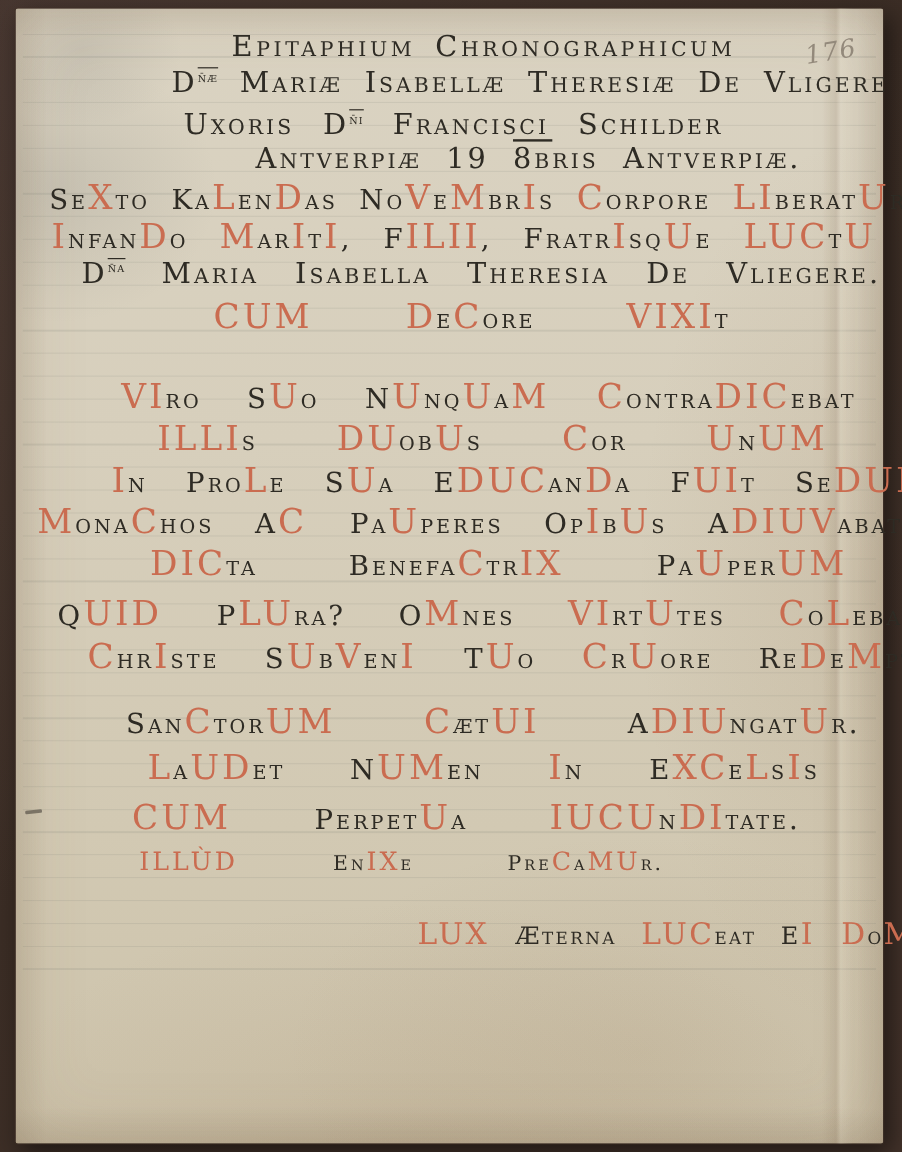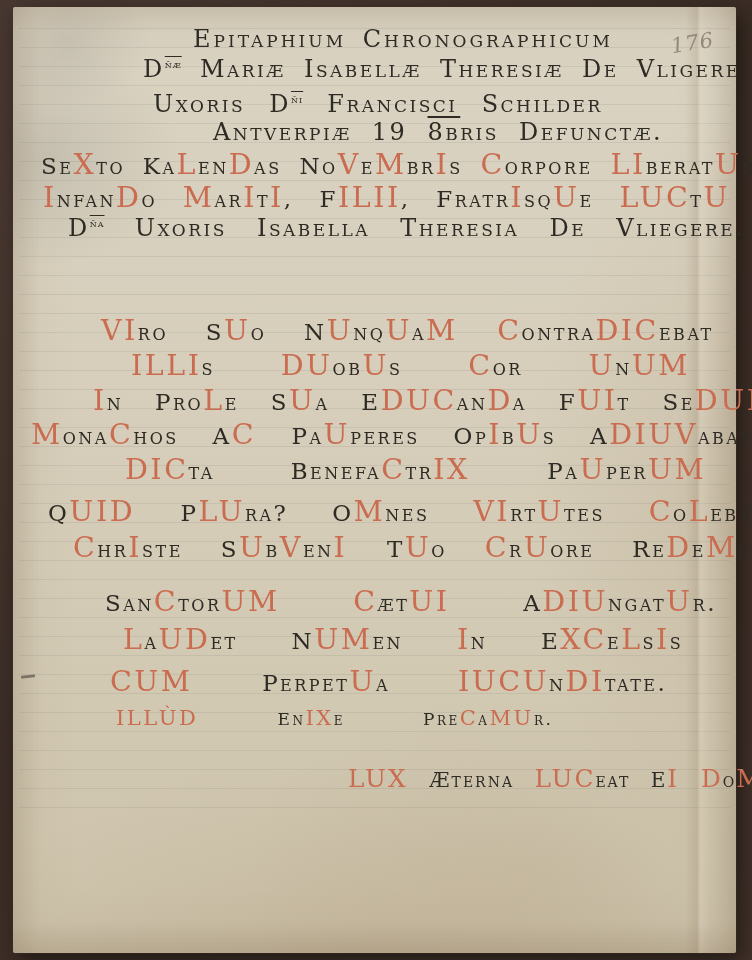--- a/index.html
+++ b/index.html
@@ -66,24 +66,25 @@
 <div class="paper">
   <div class="ruling"></div>
   <div class="crease"></div>
   <div class="edge-shade"></div>
   <div class="speck" style="left:8px;top:668px;width:14px;height:3px;transform:rotate(-6deg);"></div>
   <div class="page-number">176</div>
   <div class="text-layer">
       <div class="ms-line" style="left: 180px; top: 20px; font-size: 24px; word-spacing: 6px; letter-spacing: 3px;"><span class="ink-k">Epitaphium </span><span class="ink-k">Chronographicum</span></div>
       <div class="ms-line" style="left: 93px; top: 50px; font-size: 24px; word-spacing: 8px; letter-spacing: 2.5px; margin-left: 37px;"><span class="ink-k">D</span><span class="ink-k sup">n̄æ</span><span class="ink-k"> Mariæ Isabellæ Theresiæ De Vligere</span></div>
       <div class="ms-line" style="left: 140px; top: 85px; font-size: 24px; word-spacing: 14px; letter-spacing: 2.5px;"><span class="ink-k">Uxoris D</span><span class="ink-k sup">n̄i</span><span class="ink-k"> Francisci </span><span class="ink-k">Schilder</span></div>
-      <div class="ms-line" style="left: 200px; top: 113px; font-size: 24px; word-spacing: 10px; letter-spacing: 2.5px;"><span class="ink-k">Antverpiæ 19 </span><span class="ink-k over">8b</span><span class="ink-k">ris </span><span class="ink-k">Defunctæ.</span></div>
+      <div class="ms-line" style="left: 200px; top: 113px; font-size: 24px; word-spacing: 10px; letter-spacing: 2.5px;"><span class="ink-k">Antverpiæ 19 </span><span class="ink-k over">8b</span><span class="ink-k">ris </span><span class="ink-k">Antverpiæ.</span></div>
       <div class="ms-line" style="left: 28px; top: 144px; font-size: 23px; word-spacing: 8px; letter-spacing: 2.5px;"><span class="ink-k">Se</span><span class="ink-r">X</span><span class="ink-k">to </span><span class="ink-k">Ka</span><span class="ink-r">L</span><span class="ink-k">en</span><span class="ink-r">D</span><span class="ink-k">as </span><span class="ink-k">No</span><span class="ink-r">V</span><span class="ink-k">e</span><span class="ink-r">M</span><span class="ink-k">br</span><span class="ink-r">I</span><span class="ink-k">s </span><span class="ink-r">C</span><span class="ink-k">orpore </span><span class="ink-r">LI</span><span class="ink-k">berat</span><span class="ink-r">U</span><span class="ink-k">r</span></div>
       <div class="ms-line" style="left: 30px; top: 177px; font-size: 23px; word-spacing: 16px; letter-spacing: 2.5px;"><span class="ink-r">I</span><span class="ink-k">nfan</span><span class="ink-r">D</span><span class="ink-k">o </span><span class="ink-r">M</span><span class="ink-k">ar</span><span class="ink-r">I</span><span class="ink-k">t</span><span class="ink-r">I</span><span class="ink-k">, </span><span class="ink-k">F</span><span class="ink-r">ILII</span><span class="ink-k">, </span><span class="ink-k">Fratr</span><span class="ink-r">I</span><span class="ink-k">sq</span><span class="ink-r">U</span><span class="ink-k">e </span><span class="ink-r">LUC</span><span class="ink-k">t</span><span class="ink-r">U</span></div>
-      <div class="ms-line" style="left: 55px; top: 209px; font-size: 24px; word-spacing: 20px; letter-spacing: 2.5px;"><span class="ink-k">D</span><span class="ink-k sup">n̄a</span><span class="ink-k"> Uxoris Isabella </span><span class="ink-k">Theresia De Vliegere.</span></div>
+      <div class="ms-line" style="left: 55px; top: 209px; font-size: 24px; word-spacing: 20px; letter-spacing: 2.5px;"><span class="ink-k">D</span><span class="ink-k sup">n̄a</span><span class="ink-k"> Maria Isabella </span><span class="ink-k">Theresia De Vliegere.</span></div>
+      <div class="ms-line" style="left: 165px; top: 243px; font-size: 23px; word-spacing: 66px; letter-spacing: 2.5px;"><span class="ink-r">CUM </span><span class="ink-r">D</span><span class="ink-k">e</span><span class="ink-r">C</span><span class="ink-k">ore </span><span class="ink-r">VIXI</span><span class="ink-k">t</span></div>
       <div class="ms-line" style="left: 88px; top: 310px; font-size: 23px; word-spacing: 28px; letter-spacing: 2.5px;"><span class="ink-r">VI</span><span class="ink-k">ro </span><span class="ink-k">S</span><span class="ink-r">U</span><span class="ink-k">o </span><span class="ink-k">N</span><span class="ink-r">U</span><span class="ink-k">nq</span><span class="ink-r">U</span><span class="ink-k">a</span><span class="ink-r">M </span><span class="ink-r">C</span><span class="ink-k">ontra</span><span class="ink-r">DIC</span><span class="ink-k">ebat</span></div>
       <div class="ms-line" style="left: 118px; top: 345px; font-size: 23px; word-spacing: 56px; letter-spacing: 2.5px;"><span class="ink-r">ILLI</span><span class="ink-k">s </span><span class="ink-r">DU</span><span class="ink-k">ob</span><span class="ink-r">U</span><span class="ink-k">s </span><span class="ink-r">C</span><span class="ink-k">or </span><span class="ink-r">U</span><span class="ink-k">n</span><span class="ink-r">UM</span></div>
       <div class="ms-line" style="left: 80px; top: 380px; font-size: 23px; word-spacing: 22px; letter-spacing: 2.5px;"><span class="ink-r">I</span><span class="ink-k">n </span><span class="ink-k">Pro</span><span class="ink-r">L</span><span class="ink-k">e </span><span class="ink-k">S</span><span class="ink-r">U</span><span class="ink-k">a </span><span class="ink-k">E</span><span class="ink-r">DUC</span><span class="ink-k">an</span><span class="ink-r">D</span><span class="ink-k">a </span><span class="ink-k">F</span><span class="ink-r">UI</span><span class="ink-k">t </span><span class="ink-k">Se</span><span class="ink-r">DUL</span></div>
       <div class="ms-line" style="left: 18px; top: 414px; font-size: 23px; word-spacing: 24px; letter-spacing: 2.5px;"><span class="ink-r">M</span><span class="ink-k">ona</span><span class="ink-r">C</span><span class="ink-k">hos </span><span class="ink-k">A</span><span class="ink-r">C </span><span class="ink-k">Pa</span><span class="ink-r">U</span><span class="ink-k">peres </span><span class="ink-k">Op</span><span class="ink-r">I</span><span class="ink-k">b</span><span class="ink-r">U</span><span class="ink-k">s </span><span class="ink-k">A</span><span class="ink-r">DIUV</span><span class="ink-k">abat</span></div>
       <div class="ms-line" style="left: 112px; top: 449px; font-size: 23px; word-spacing: 66px; letter-spacing: 2.5px;"><span class="ink-r">DIC</span><span class="ink-k">ta </span><span class="ink-k">Benefa</span><span class="ink-r">C</span><span class="ink-k">tr</span><span class="ink-r">IX </span><span class="ink-k">Pa</span><span class="ink-r">U</span><span class="ink-k">per</span><span class="ink-r">UM</span></div>
       <div class="ms-line" style="left: 35px; top: 491px; font-size: 23px; word-spacing: 34px; letter-spacing: 2.5px;"><span class="ink-k">Q</span><span class="ink-r">UID </span><span class="ink-k">P</span><span class="ink-r">LU</span><span class="ink-k">ra? </span><span class="ink-k">O</span><span class="ink-r">M</span><span class="ink-k">nes </span><span class="ink-r">VI</span><span class="ink-k">rt</span><span class="ink-r">U</span><span class="ink-k">tes </span><span class="ink-r">C</span><span class="ink-k">o</span><span class="ink-r">L</span><span class="ink-k">ebat.</span></div>
       <div class="ms-line" style="left: 60px; top: 527px; font-size: 23px; word-spacing: 28px; letter-spacing: 2.5px;"><span class="ink-r">C</span><span class="ink-k">hr</span><span class="ink-r">I</span><span class="ink-k">ste </span><span class="ink-k">S</span><span class="ink-r">U</span><span class="ink-k">b</span><span class="ink-r">V</span><span class="ink-k">en</span><span class="ink-r">I </span><span class="ink-k">T</span><span class="ink-r">U</span><span class="ink-k">o </span><span class="ink-r">C</span><span class="ink-k">r</span><span class="ink-r">U</span><span class="ink-k">ore </span><span class="ink-k">Re</span><span class="ink-r">D</span><span class="ink-k">e</span><span class="ink-r">M</span><span class="ink-k">ptæ.</span></div>
       <div class="ms-line" style="left: 92px; top: 581px; font-size: 23px; word-spacing: 62px; letter-spacing: 2.5px;"><span class="ink-k">San</span><span class="ink-r">C</span><span class="ink-k">tor</span><span class="ink-r">UM </span><span class="ink-r">C</span><span class="ink-k">æt</span><span class="ink-r">UI </span><span class="ink-k">A</span><span class="ink-r">DIU</span><span class="ink-k">ngat</span><span class="ink-r">U</span><span class="ink-k">r.</span></div>
       <div class="ms-line" style="left: 110px; top: 619px; font-size: 23px; word-spacing: 44px; letter-spacing: 2.5px;"><span class="ink-r">L</span><span class="ink-k">a</span><span class="ink-r">UD</span><span class="ink-k">et </span><span class="ink-k">N</span><span class="ink-r">UM</span><span class="ink-k">en </span><span class="ink-r">I</span><span class="ink-k">n </span><span class="ink-k">E</span><span class="ink-r">XC</span><span class="ink-k">e</span><span class="ink-r">L</span><span class="ink-k">s</span><span class="ink-r">I</span><span class="ink-k">s</span></div>
       <div class="ms-line" style="left: 97px; top: 661px; font-size: 23px; word-spacing: 58px; letter-spacing: 2.5px;"><span class="ink-r">CUM </span><span class="ink-k">Perpet</span><span class="ink-r">U</span><span class="ink-k">a </span><span class="ink-r">IUCU</span><span class="ink-k">n</span><span class="ink-r">DI</span><span class="ink-k">tate.</span></div>

